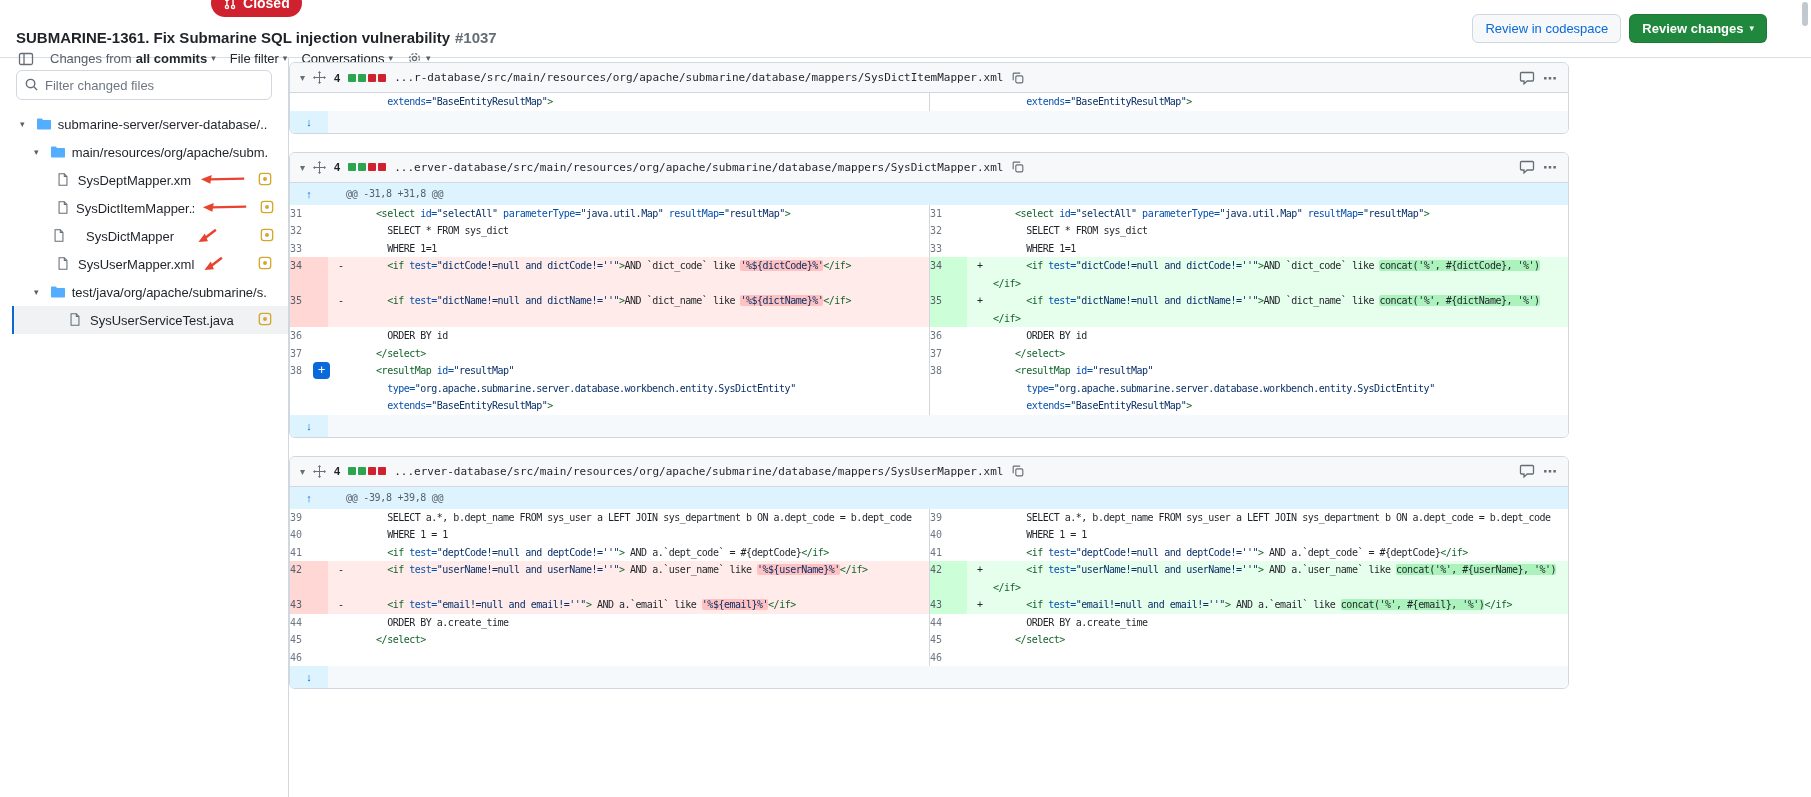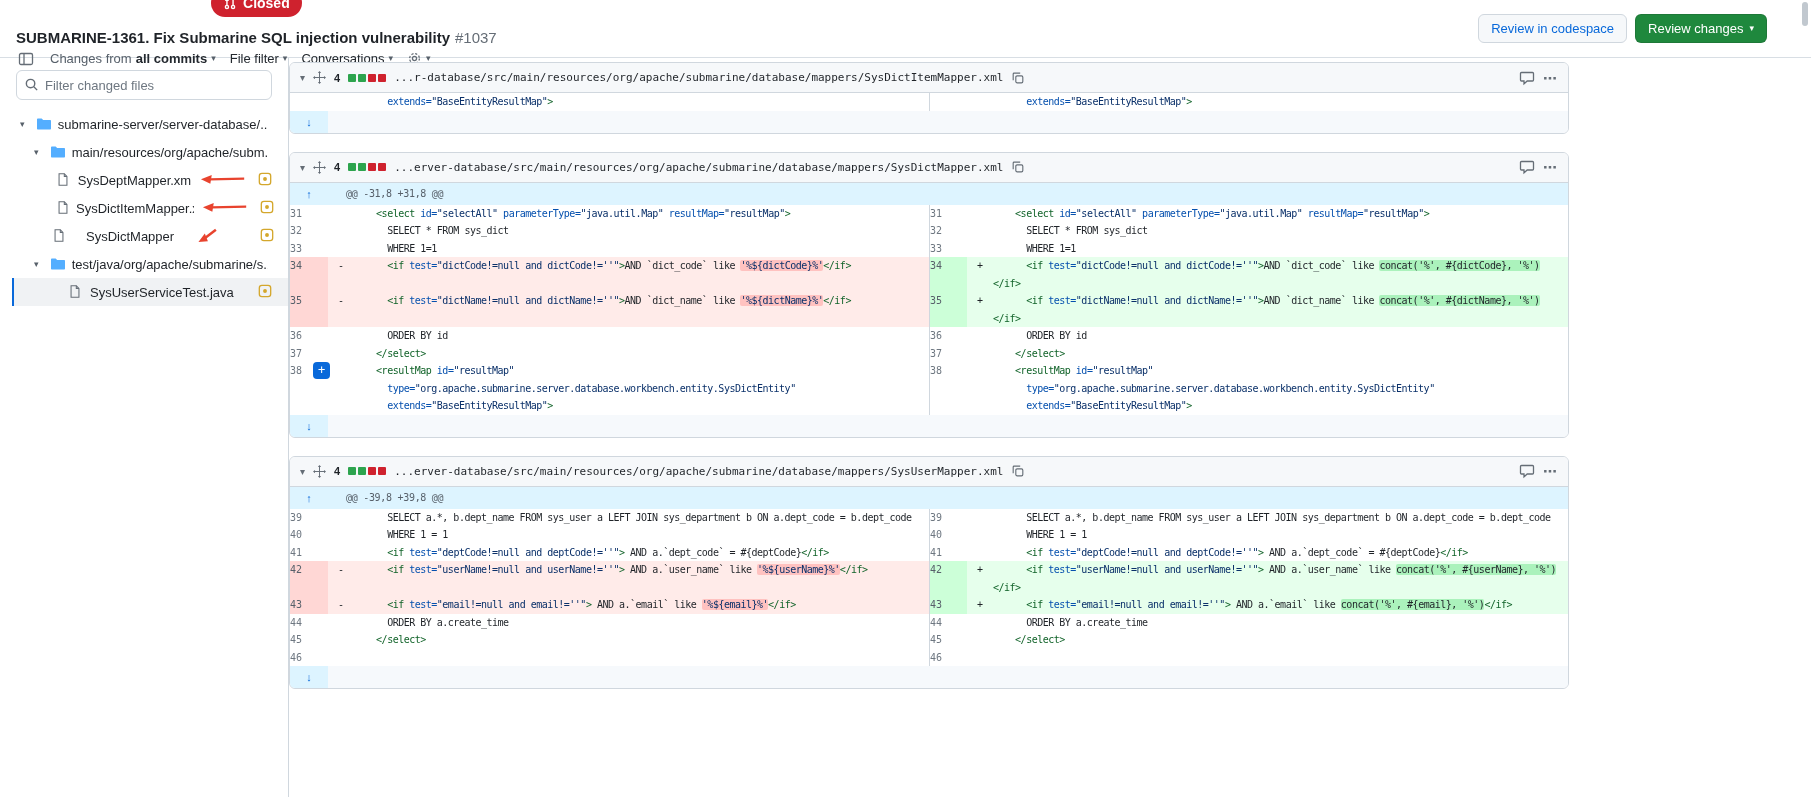--- a/index.html
+++ b/index.html
@@ -9,34 +9,34 @@
 
   
   .topbar { height:58px; border-bottom:1px solid #d8dee4; display:flex; align-items:center;
             justify-content:space-between; padding:0 16px; flex:0 0 auto; background:#fff; }
   .topbar-left { display:flex; align-items:center; gap:12px;flex-direction:column; }
   .closed-badge { display:inline-flex; align-items:center; gap:6px; background:#cf222e; color:#fff;
                   border-radius:999px; padding:6px 12px; font-size:14px; font-weight:600; }
   .title-col { display:flex; flex-direction:column; gap:3px; }
   .pr-title-row { font-size:15px; }
   .pr-title { font-weight:700; }
-  .pr-number { color:#656d76; margin-left:5px; font-weight:400; }
+  .pr-number { color:#656d76; margin-left:5px; font-weight:700; }
   .toolbar { display:flex; align-items:center; gap:14px; font-size:13px; }
   .tb-btn { display:inline-flex; align-items:center; gap:4px; background:none; border:none;
             font-size:13px; color:#24292f; cursor:pointer; font-family:inherit; padding:0; }
   .tb-btn .muted { color:#57606a; }
   .tb-btn .strong { font-weight:600; }
   .caret { font-size:9px; color:#57606a; line-height:1; }
   .caret.white { color:#fff; }
   .tree-toggle { background:none; border:none; cursor:pointer; display:inline-flex; padding:2px; }
   .topbar-right { display:flex; align-items:center; gap:8px; margin-right:28px;margin-left:36px; }
   .btn-secondary { background:#f6f8fa; border:1px solid #d0d7de; border-radius:6px; padding:6px 12px;
                    color:#0969da; font-size:13px; font-weight:500; cursor:pointer; font-family:inherit; }
   .btn-primary { background:#1f883d; border:1px solid rgba(27,31,36,.15); border-radius:6px; padding:6px 12px;
-                 color:#fff; font-size:13px; font-weight:400; cursor:pointer; font-family:inherit;
+                 color:#fff; font-size:13px; font-weight:700; cursor:pointer; font-family:inherit;
                  display:inline-flex; align-items:center; gap:6px; }
   .scroll-thumb { position:absolute; right:3px; top:2px; width:6px; height:24px; border-radius:3px;
                   background:#c1c8cf; }
 
   
   .content { flex:1 1 auto; display:flex; overflow:hidden; }
   .sidebar { width:289px; flex:0 0 289px; border-right:1px solid #d0d7de; padding-top:10px; overflow:hidden; }
   .main { width:1280px; flex:0 0 1280px; padding-top:4px; overflow:hidden; }
 
   
@@ -246,20 +246,42 @@
               </svg>
             </span>
             <span class="flexspacer"></span>
             <span class="icon">
               <svg width="14" height="14" viewBox="0 0 16 16">
                 <rect x="1.5" y="1.5" width="13" height="13" rx="3" fill="none" stroke="#d4a72c" stroke-width="1.5"></rect>
                 <circle cx="8" cy="8" r="2.2" fill="#d4a72c"></circle>
               </svg>
             </span>
           </div>
+          <div class="tree-row" style="padding-left: 56px;">
+            <span class="icon">
+              <svg width="14" height="15" viewBox="0 0 16 16" fill="none" stroke="#656d76" stroke-width="1.2">
+                <path d="M3.5 1.5h6l3 3v10h-9z"></path>
+                <path d="M9.5 1.5v3h3"></path>
+              </svg>
+            </span>
+            <span class="tree-label">SysUserMapper.xml</span>
+            <span class="red-arrow short">
+              <svg width="24" height="13" viewBox="0 0 26 14">
+                <path d="M9 7 L24 4.5" stroke="#e8432e" stroke-width="2.6" fill="none"></path>
+                <path d="M1 7.5 L11.5 2.5 L10.5 11.5 Z" fill="#e8432e"></path>
+              </svg>
+            </span>
+            <span class="flexspacer"></span>
+            <span class="icon">
+              <svg width="14" height="14" viewBox="0 0 16 16">
+                <rect x="1.5" y="1.5" width="13" height="13" rx="3" fill="none" stroke="#d4a72c" stroke-width="1.5"></rect>
+                <circle cx="8" cy="8" r="2.2" fill="#d4a72c"></circle>
+              </svg>
+            </span>
+          </div>
           <div class="tree-row" style="padding-left: 34px;">
             <span class="chev">▾</span>
             <span class="icon">
               <svg width="16" height="16" viewBox="0 0 16 16" fill="#54aeff">
                 <path d="M1.75 2.5h3.9l1.5 1.5h7.1c.4 0 .75.34.75.75v8c0 .41-.34.75-.75.75H1.75A.75.75 0 0 1 1 12.75v-9.5c0-.41.34-.75.75-.75z"></path>
               </svg>
             </span>
             <span class="tree-label">test/java/org/apache/submarine/s...</span>
             <span class="flexspacer"></span>
           </div>

